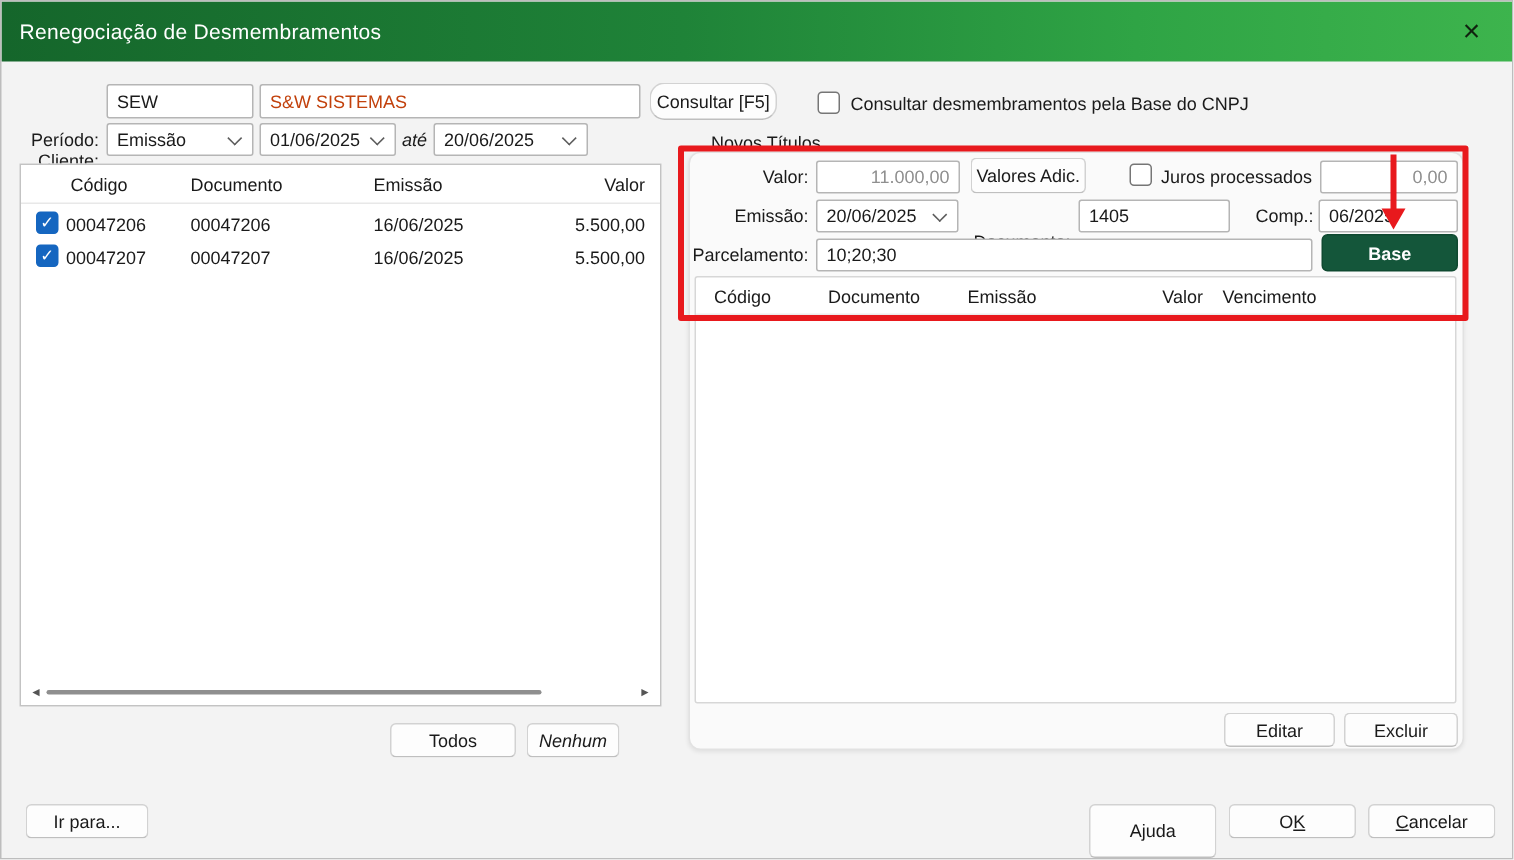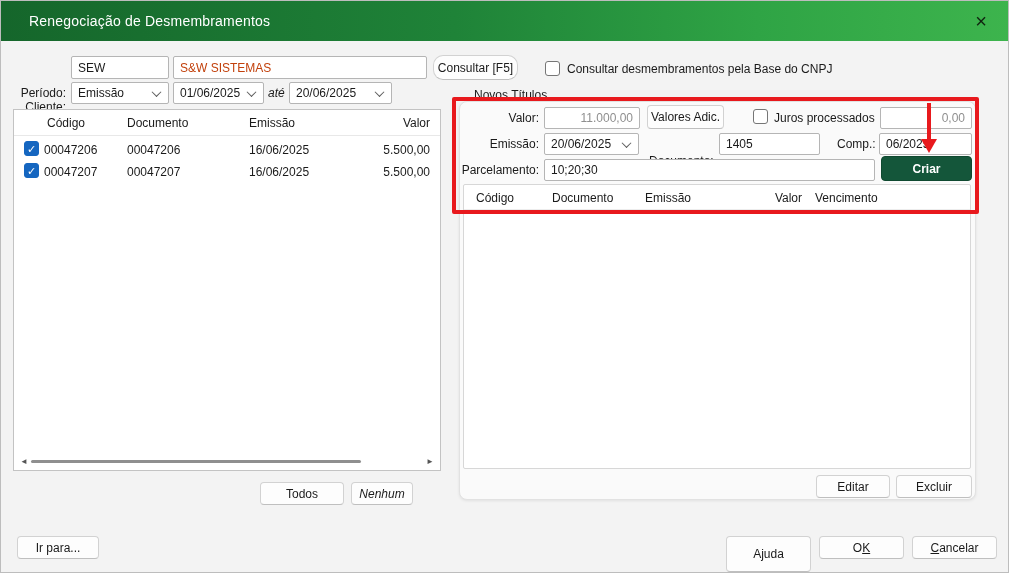--- a/index.html
+++ b/index.html
@@ -6,21 +6,21 @@
   html,body { width:1009px; height:573px; }
   body { font-family:"Liberation Sans", sans-serif; font-size:12px; color:#1a1a1a; }
   .dialog { position:relative; width:1009px; height:573px; background:#f3f3f3; overflow:hidden;
             border:1px solid #bdbdbd; }
   .abs { position:absolute; }
 
   
   .titlebar { position:absolute; left:0; top:0; width:1009px; height:40px;
               background:linear-gradient(90deg,#15662b 0%,#1f8338 45%,#2fa445 75%,#3db44d 100%);
               display:flex; align-items:center; }
-  .titlebar .title { color:#ffffff; font-size:14px; margin-left:28px; letter-spacing:.2px; }
+  .titlebar .title { color:#ffffff; font-size:14px; margin-left:12px; letter-spacing:.2px; }
   .titlebar .close { position:absolute; right:16px; top:7px; width:26px; height:26px;
                      color:#10230f; font-size:20px; line-height:26px; text-align:center; cursor:pointer; }
 
   
   .lbl { line-height:15px; white-space:nowrap; }
   .r { text-align:right; }
   .field { background:#ffffff; border:1px solid #b5b5b5; border-radius:2px;
            display:flex; align-items:center; padding:0 6px; white-space:nowrap; overflow:hidden; }
   .field.ro { color:#c2410c; }
   .field.num { justify-content:flex-end; color:#8f8f8f; }
@@ -135,21 +135,21 @@
     <span>20/06/2025</span>
     <span class="chev"></span>
   </div>
   <div class="abs lbl" style="left:648px;top:153px;">Documento:</div>
   <div class="abs field" style="left:718px;top:132px;width:101px;height:22px;">1405</div>
   <div class="abs lbl" style="left:836px;top:136px;">Comp.:</div>
   <div class="abs field" style="left:878px;top:132px;width:93px;height:22px;">06/2025</div>
 
   <div class="abs lbl r" style="left:448px;top:162px;width:90px;">Parcelamento:</div>
   <div class="abs field" style="left:543px;top:158px;width:331px;height:22px;">10;20;30</div>
-  <div class="abs btn btn-primary" style="left:880px;top:155px;width:91px;height:25px;">Criar</div>
+  <div class="abs btn btn-primary" style="left:880px;top:155px;width:91px;height:25px;">Base</div>
 
   <div class="new-table">
     <div class="abs lbl" style="left:12px;top:6px;">Código</div>
     <div class="abs lbl" style="left:88px;top:6px;">Documento</div>
     <div class="abs lbl" style="left:181px;top:6px;">Emissão</div>
     <div class="abs lbl r" style="left:278px;top:6px;width:60px;">Valor</div>
     <div class="abs lbl" style="left:351px;top:6px;">Vencimento</div>
     <div class="hdr-sep"></div>
   </div>
 

